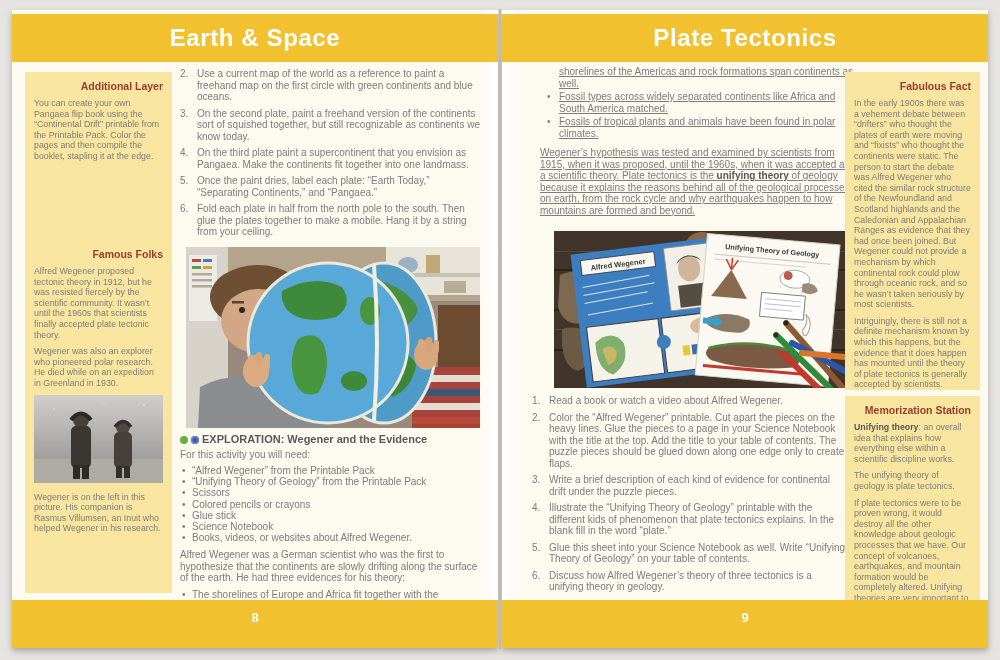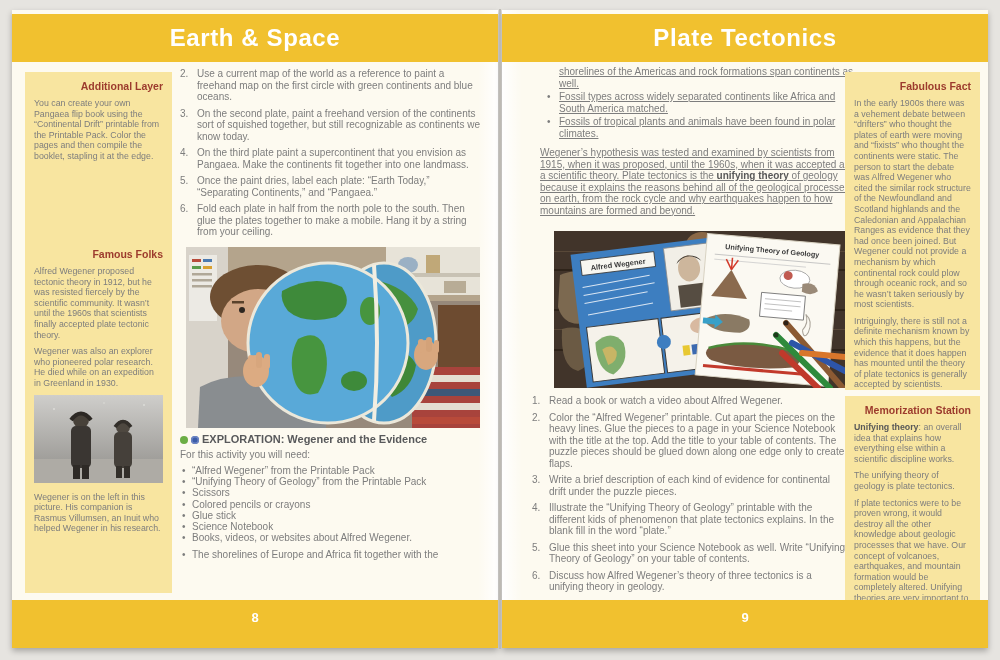--- a/index.html
+++ b/index.html
@@ -205,20 +205,21 @@
     <div class="exp-intro">For this activity you will need:</div>
     <div class="supplies">
       <div class="bullet">“Alfred Wegener” from the Printable Pack</div>
       <div class="bullet">“Unifying Theory of Geology” from the Printable Pack</div>
       <div class="bullet">Scissors</div>
       <div class="bullet">Colored pencils or crayons</div>
       <div class="bullet">Glue stick</div>
       <div class="bullet">Science Notebook</div>
       <div class="bullet">Books, videos, or websites about Alfred Wegener.</div>
     </div>
+    <div class="exp-para">Alfred Wegener was a German scientist who was the first to hypothesize that the continents are slowly drifting along the surface of the earth. He had three evidences for his theory:</div>
     <div class="bullet">The shorelines of Europe and Africa fit together with the</div>
   </div>
 
   <div class="band-bottom">
     <span>8</span>
   </div>
 </div>
 
 <div class="page" id="right-page">
   <div class="gutter-right"></div>

